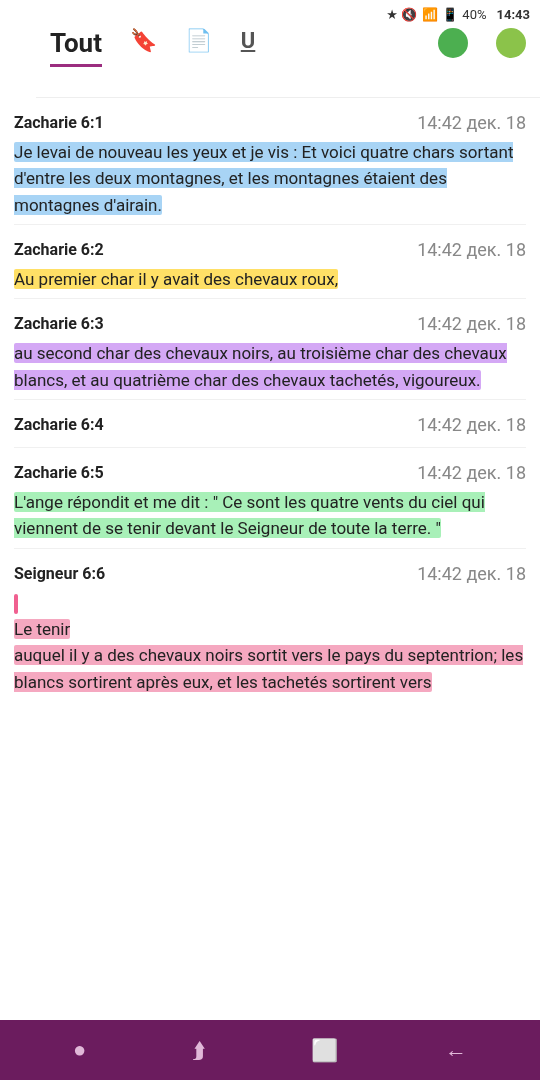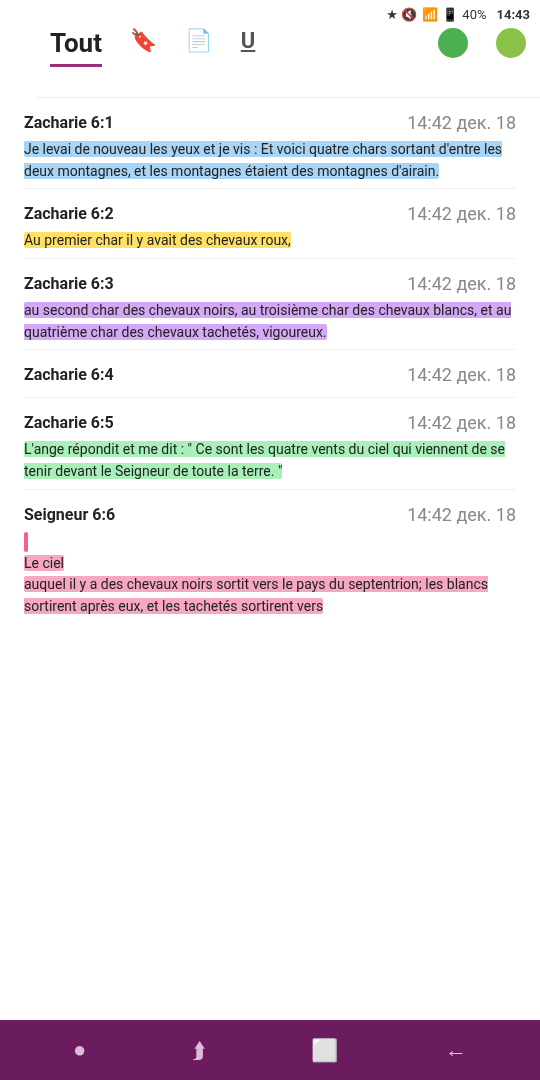--- a/index.html
+++ b/index.html
@@ -61,21 +61,21 @@
       width: 30px; height: 30px; border-radius: 50%;
       background: #4caf50; margin-bottom: 6px;
     }
     .dot-green-light {
       width: 30px; height: 30px; border-radius: 50%;
       background: #8bc34a; margin-bottom: 6px;
     }
 
     
     .content {
-      padding: 0 24px;
+      padding: 0 14px;
     }
 
     
     .verse-block {
       padding: 14px 0 6px 0;
       border-bottom: 1px solid #f0f0f0;
     }
     .verse-header {
       display: flex;
       justify-content: space-between;
@@ -85,21 +85,21 @@
     .verse-ref {
       font-size: 16px;
       font-weight: bold;
       color: #222;
     }
     .verse-time {
       font-size: 18px;
       color: #888;
     }
     .verse-text {
-      font-size: 14px;
+      font-size: 17px;
       line-height: 1.55;
       color: #222;
     }
 
     
     .hl-blue { background: #a8d4f5; border-radius: 2px; }
     .hl-yellow { background: #ffe066; border-radius: 2px; }
     .hl-purple { background: #d4a8f5; border-radius: 2px; }
     .hl-orange { background: #f5c18a; border-radius: 2px; }
     .hl-green { background: #a8f0b8; border-radius: 2px; }
@@ -197,21 +197,21 @@
   </div>
 
   <div class="verse-block" style="border-bottom:none; padding-bottom: 80px;">
     <div class="verse-header">
       <span class="verse-ref">Seigneur 6:6</span>
       <span class="verse-time">14:42 дек. 18</span>
     </div>
     <div class="verse-text">
       <span class="hl-pink" style="display:inline-block;width:4px;height:20px;background:#f06090;vertical-align:middle;margin-right:2px;"></span>
       <br>
-      <span class="hl-pink">Le ciel</span><br>
+      <span class="hl-pink">Le tenir</span><br>
       <span class="hl-pink">auquel il y a des chevaux noirs sortit vers le pays du septentrion; les blancs sortirent après eux, et les tachetés sortirent vers</span>
     </div>
   </div>
 
 </div>
 
 <div class="bottom-nav">
   <span class="bottom-nav-icon">●</span>
   <span class="bottom-nav-icon">⮭</span>
   <span class="bottom-nav-icon">⬜</span>

